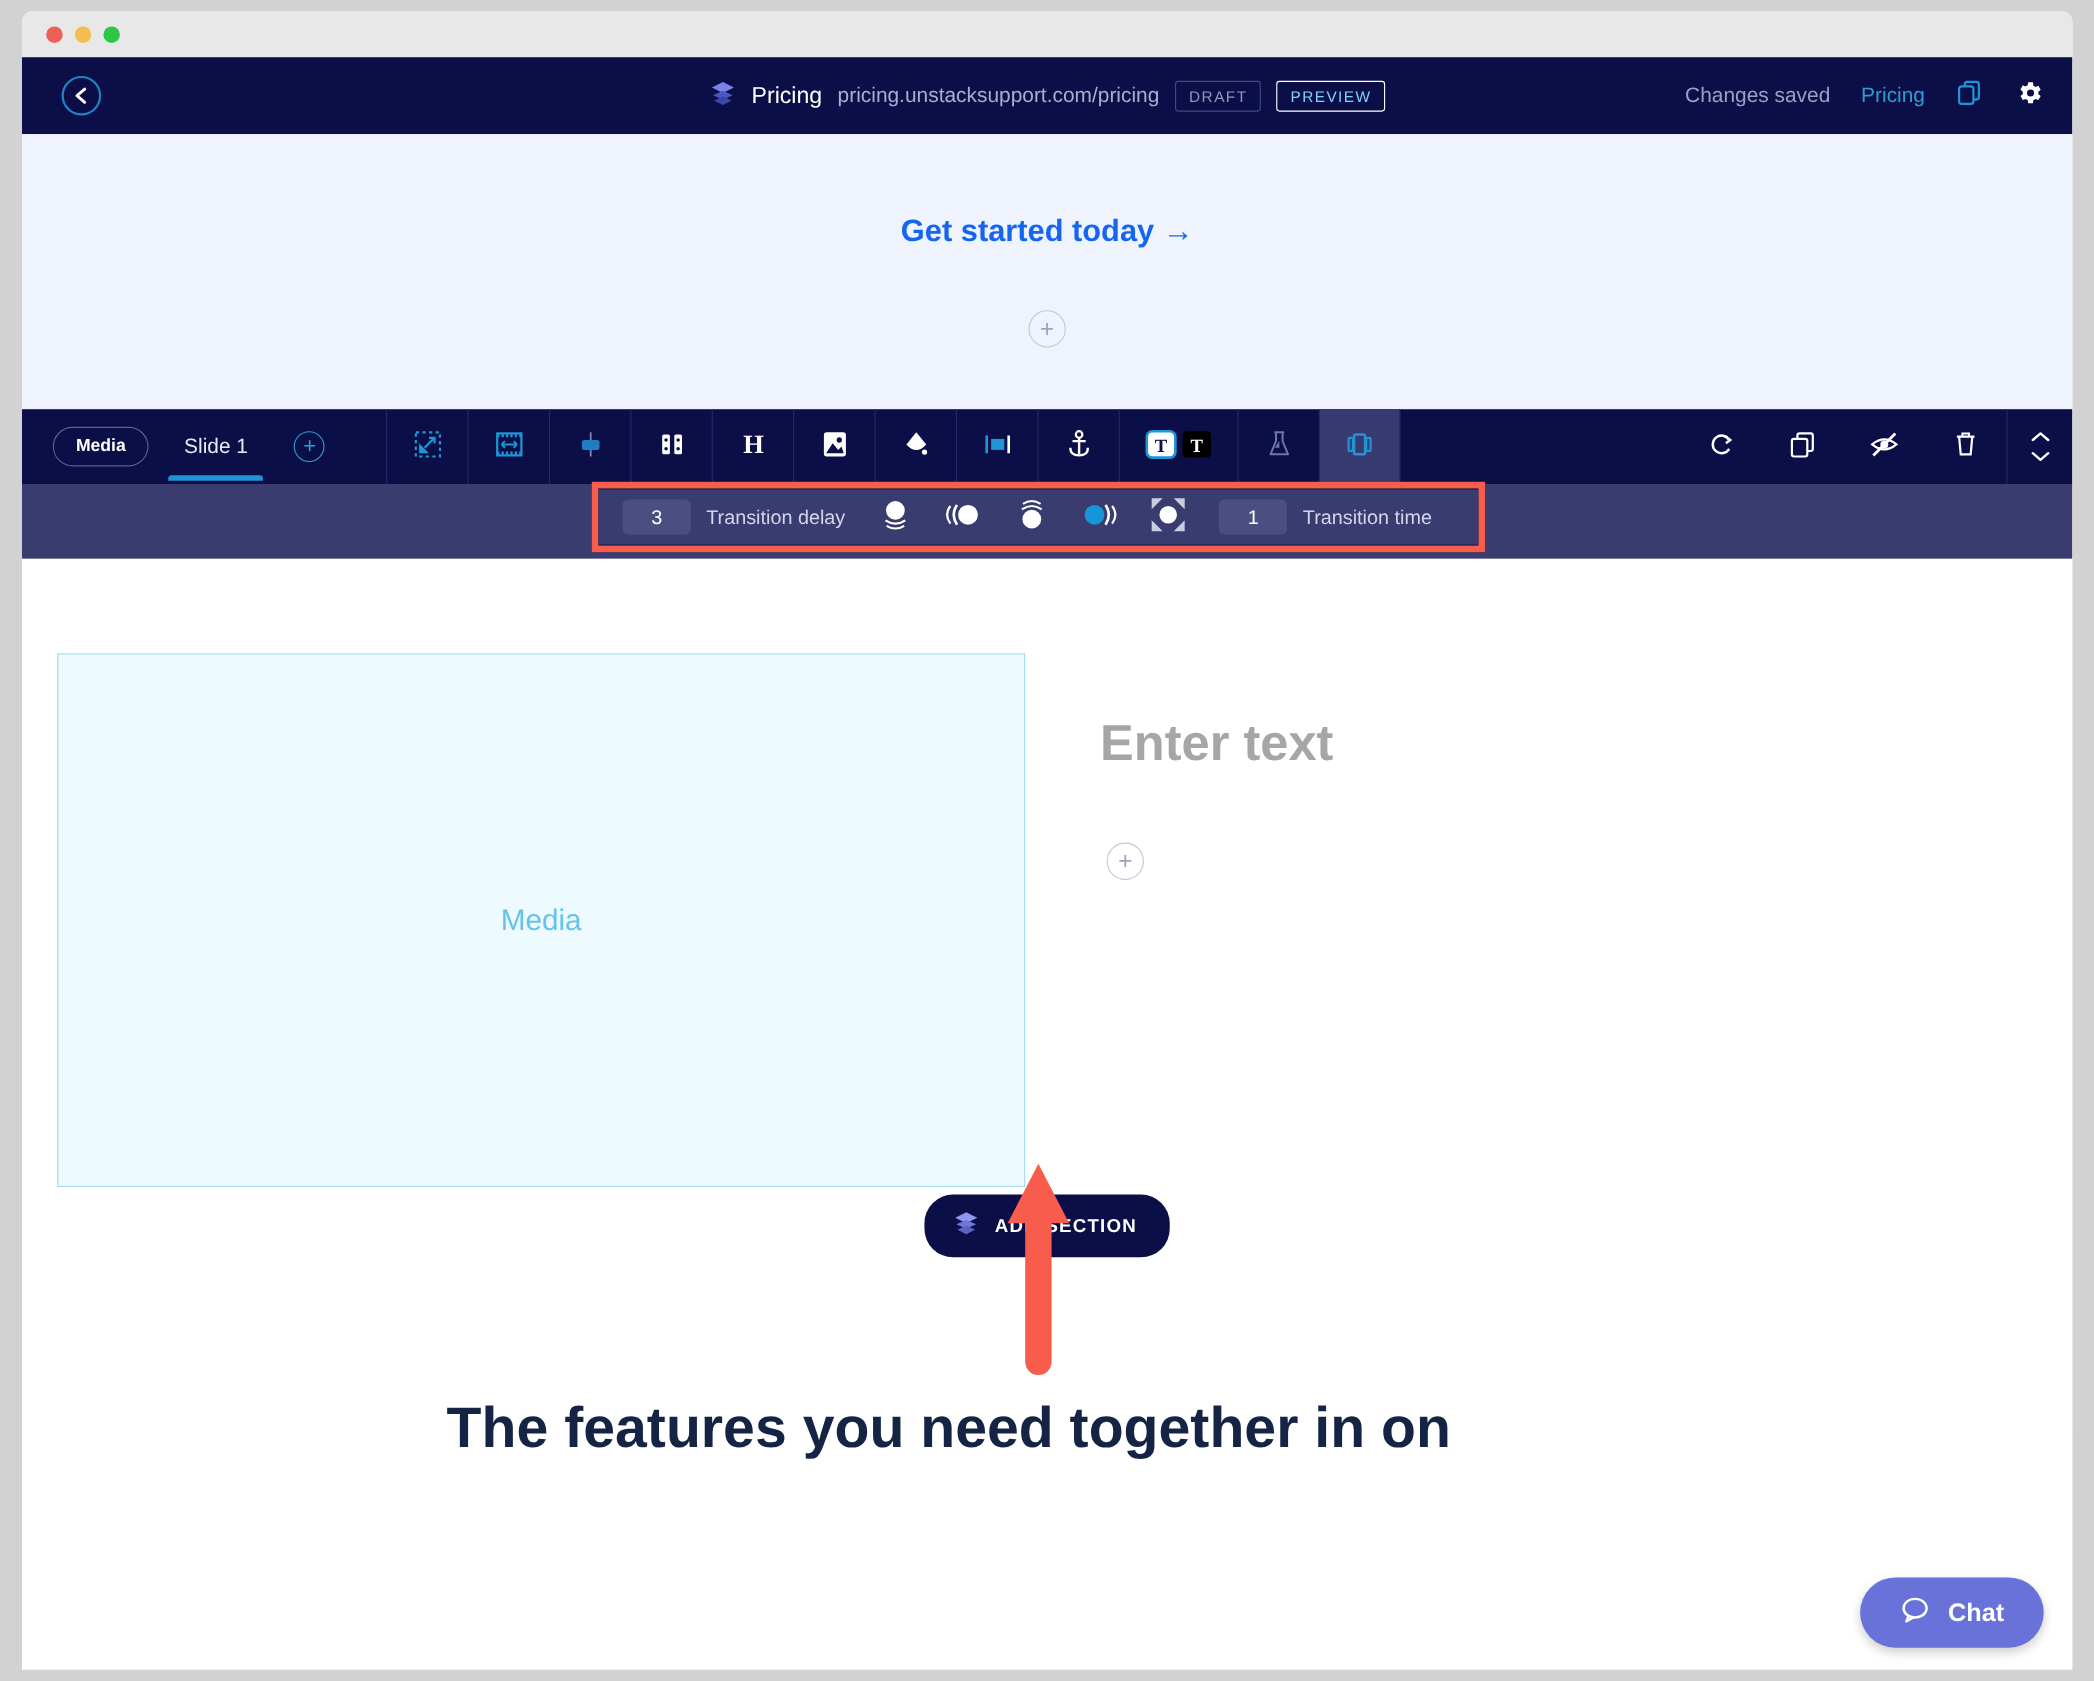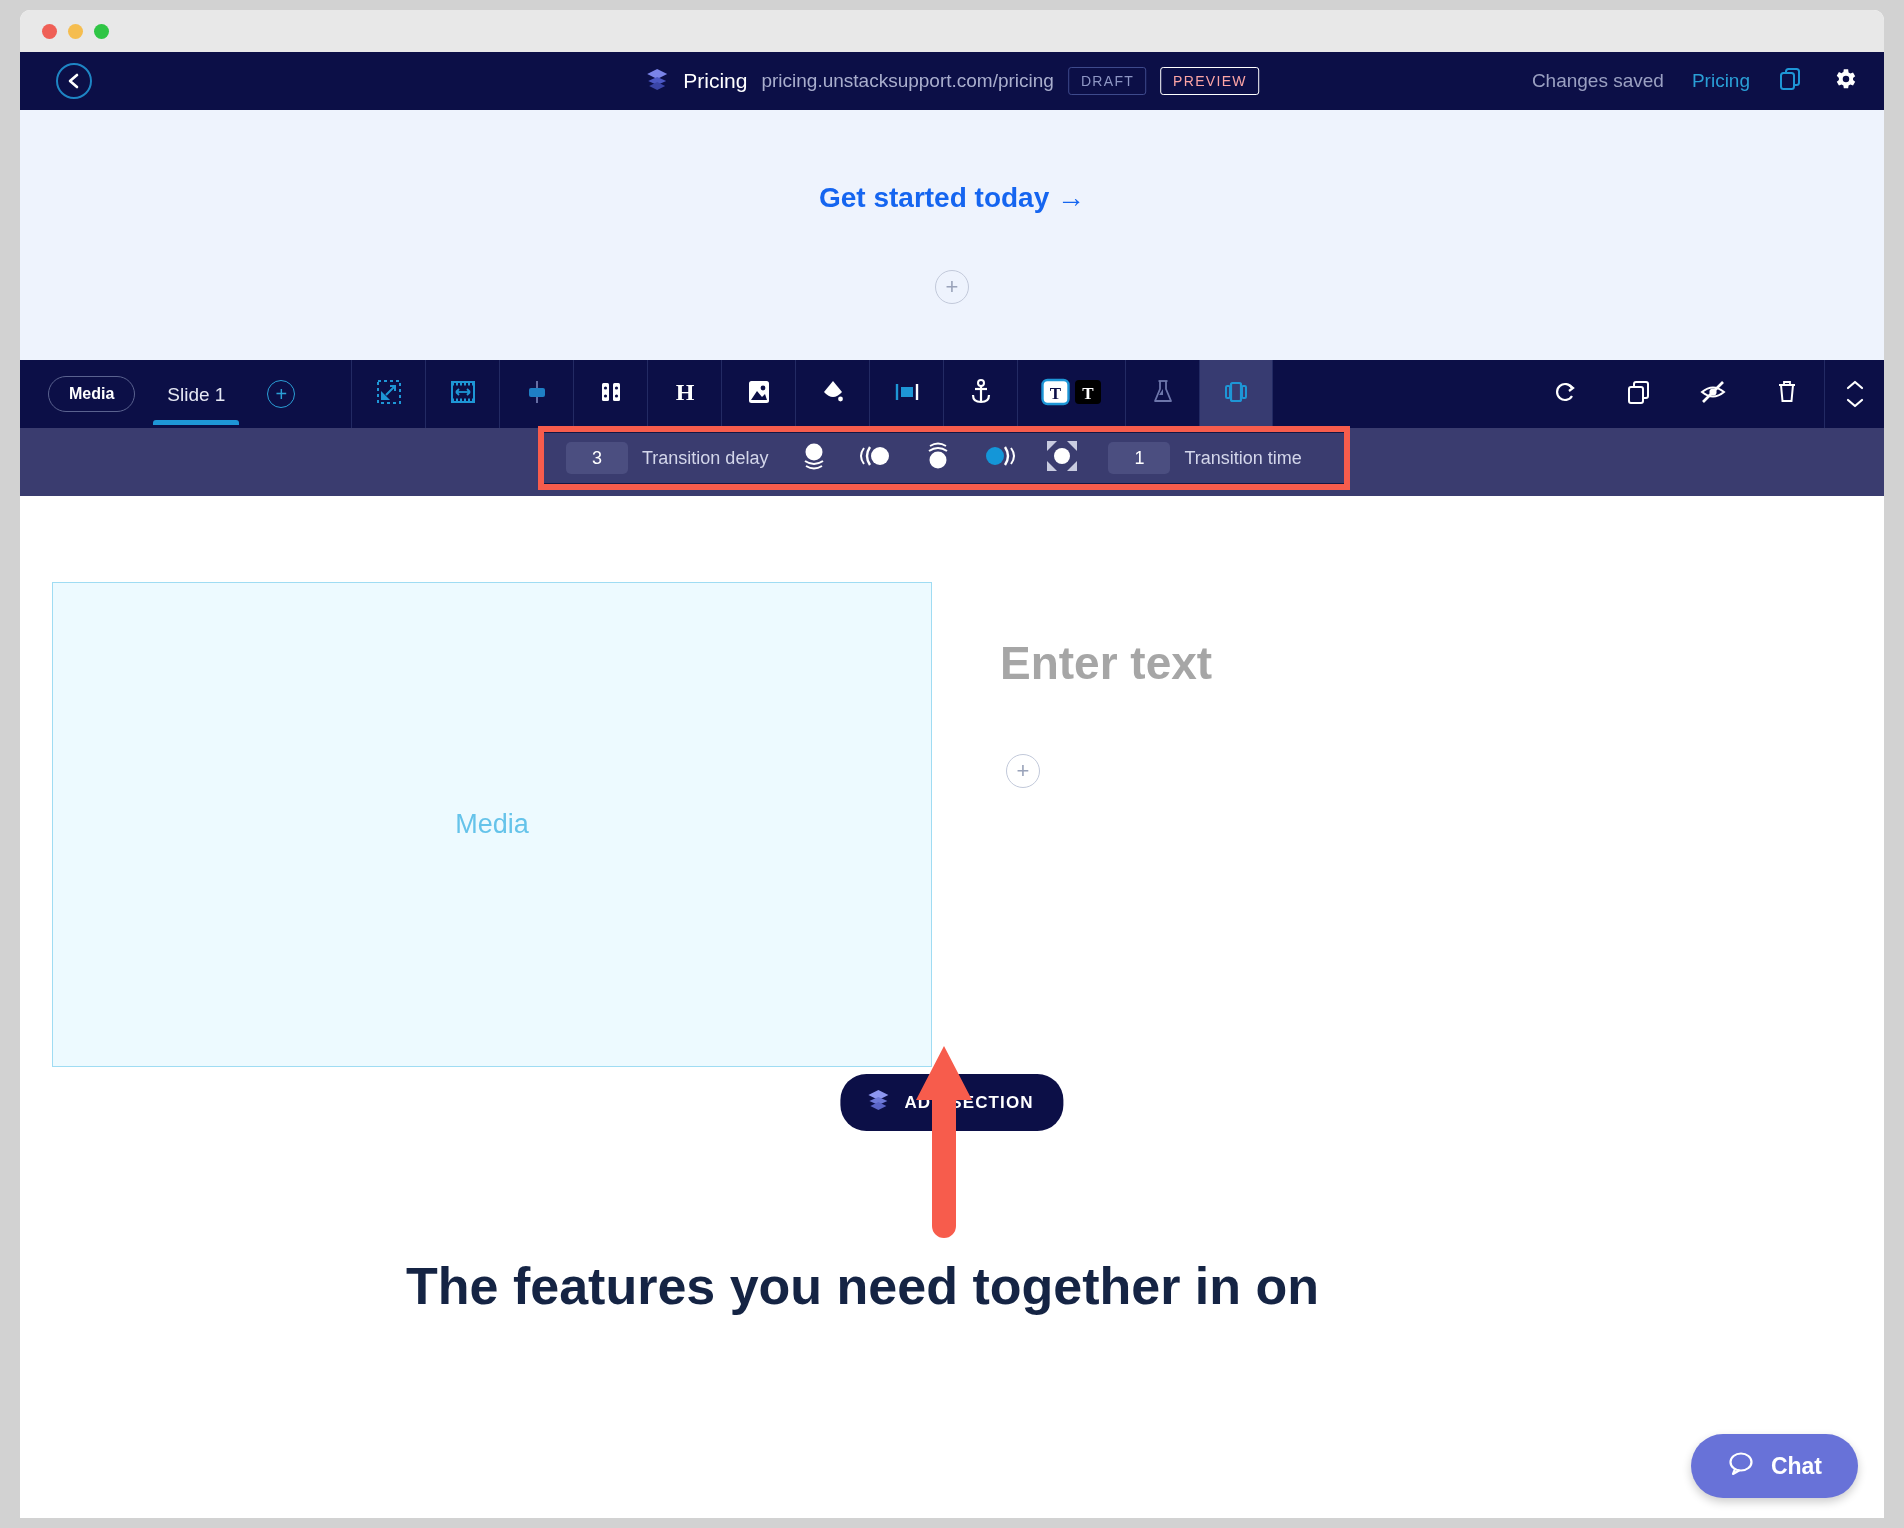--- a/index.html
+++ b/index.html
@@ -31,21 +31,21 @@
     gap: 11px;
   }
   .dot { width: 15px; height: 15px; border-radius: 50%; }
   .dot.red    { background: #ef5f56; }
   .dot.yellow { background: #f5bd4f; }
   .dot.green  { background: #2fc545; }
 
   
   .appheader {
     position: relative;
-    height: 58px;
+    height: 70px;
     background: #0c0f47;
     display: flex; align-items: center;
   }
   .back-btn {
     position: absolute; left: 36px; top: 50%; transform: translateY(-50%);
     width: 36px; height: 36px;
     border: 2px solid #1e85c4;
     border-radius: 50%;
     display: flex; align-items: center; justify-content: center;
     cursor: pointer;
@@ -66,21 +66,21 @@
   }
   .badge {
     font-size: 14px; letter-spacing: 1.3px;
     padding: 5px 11px 5px 12px;
     border-radius: 3px;
   }
   .badge.draft {
     color: #8e96c4; border: 1.5px solid #3e4a8c;
   }
   .badge.preview {
-    color: #fca5a5; border: 1.5px solid #ffffff;
+    color: #7dd3fc; border: 1.5px solid #ffffff;
   }
   .header-right {
     position: absolute; right: 26px; top: 50%;
     transform: translateY(-50%);
     display: flex; align-items: center; gap: 28px;
   }
   .changes-saved { color: #9aa0c2; font-size: 19px; }
   .publish-link { color: #2a9fd6; font-size: 19px; cursor: pointer; }
 
   

